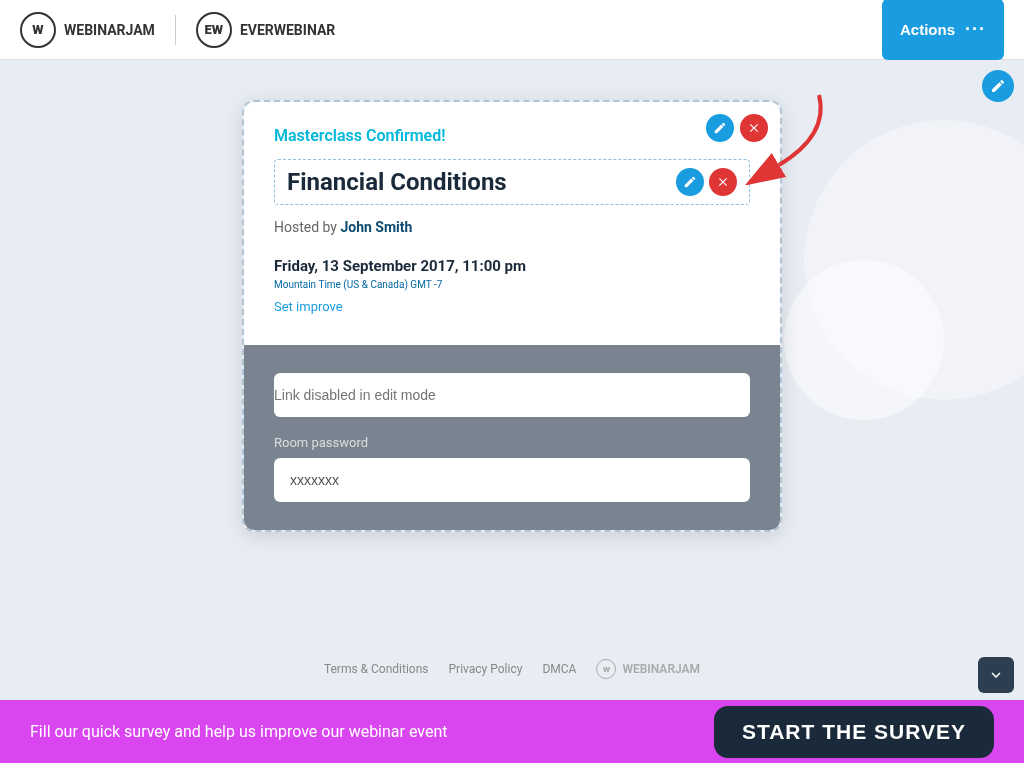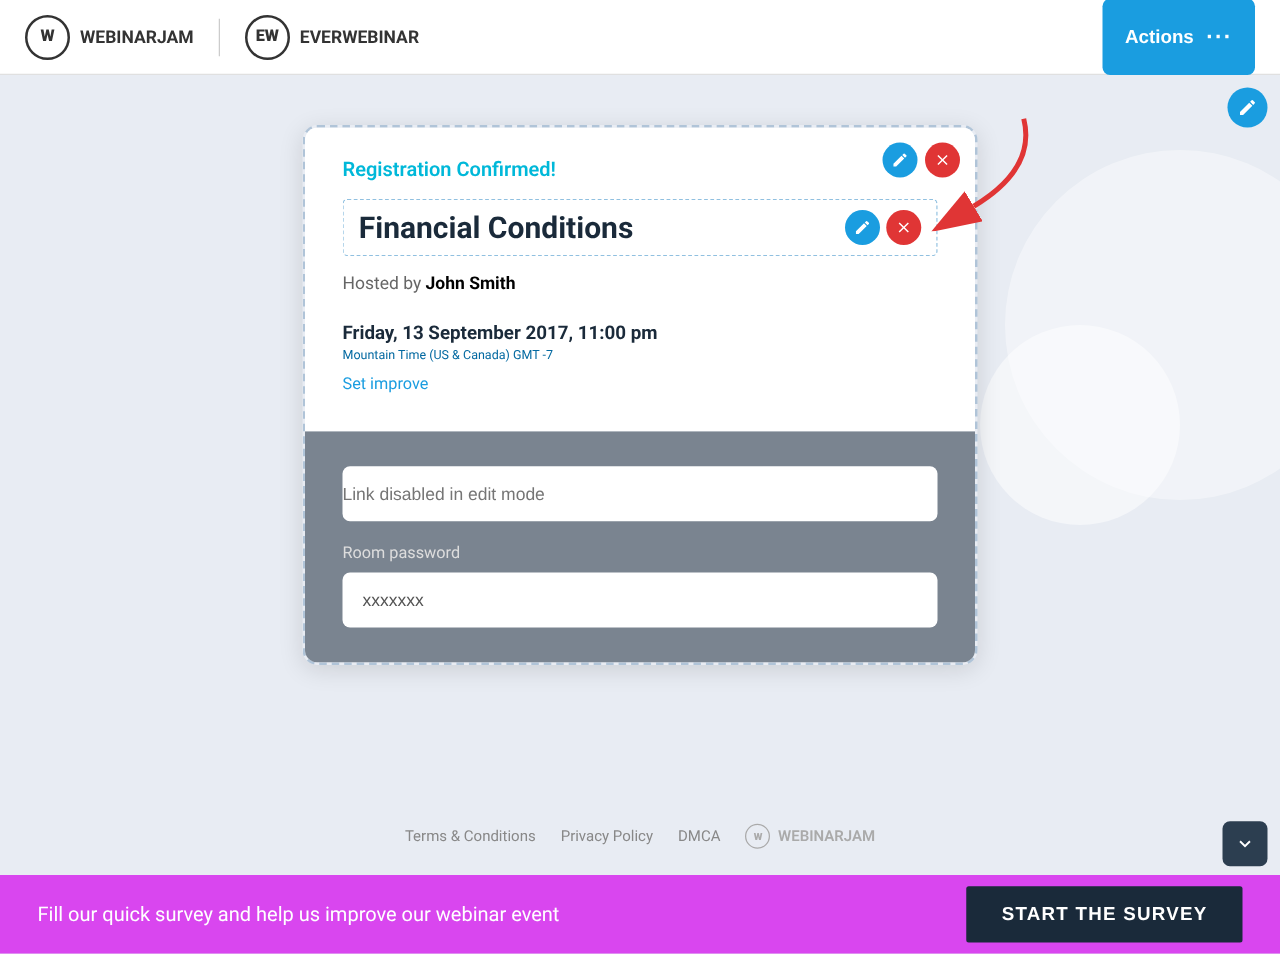--- a/index.html
+++ b/index.html
@@ -190,21 +190,21 @@
     .webinar-name-controls {
       display: flex;
       gap: 5px;
     }
 
     .hosted-by {
       font-size: 14px;
       color: #666;
       margin-bottom: 22px;
     }
-    .hosted-by strong { color: #000000; font-weight: 700; }
+    .hosted-by strong { color: #0c4a6e; font-weight: 700; }
 
     .datetime {
       font-size: 15px;
       font-weight: 700;
       color: #1a2a3a;
       margin-bottom: 4px;
     }
     .timezone {
       font-size: 10px;
       color: #0369a1;
@@ -320,25 +320,25 @@
     .survey-text {
       color: #fff;
       font-size: 16px;
       font-weight: 400;
     }
     .survey-btn {
       background: #1a2a3a;
       color: #fff;
       border: none;
       padding: 14px 28px;
-      font-size: 15px;
+      font-size: 21px;
       font-weight: 700;
       letter-spacing: 1px;
       cursor: pointer;
-      border-radius: 2px;
+      border-radius: 14px;
     }
   </style>
 </head>
 <body>
 
 <div class="header">
   <div class="header-logos">
     <div class="logo">
       <div class="logo-circle">
         <span>W</span>
@@ -390,21 +390,21 @@
             <path d="M3 17.25V21h3.75L17.81 9.94l-3.75-3.75L3 17.25zM20.71 7.04a1 1 0 0 0 0-1.41l-2.34-2.34a1 1 0 0 0-1.41 0l-1.83 1.83 3.75 3.75 1.83-1.83z"></path>
           </svg>
         </button>
         <button class="ctrl-btn red">
           <svg viewBox="0 0 24 24">
             <path d="M19 6.41L17.59 5 12 10.59 6.41 5 5 6.41 10.59 12 5 17.59 6.41 19 12 13.41 17.59 19 19 17.59 13.41 12z"></path>
           </svg>
         </button>
       </div>
 
-      <div class="registration-title">Registration Confirmed!</div>
+      <div class="registration-title">Masterclass Confirmed!</div>
 
       
       <div class="webinar-name-box">
         <span class="webinar-name">Financial Conditions</span>
         <div class="webinar-name-controls">
           <button class="ctrl-btn blue">
             <svg viewBox="0 0 24 24">
               <path d="M3 17.25V21h3.75L17.81 9.94l-3.75-3.75L3 17.25zM20.71 7.04a1 1 0 0 0 0-1.41l-2.34-2.34a1 1 0 0 0-1.41 0l-1.83 1.83 3.75 3.75 1.83-1.83z"></path>
             </svg>
           </button>

